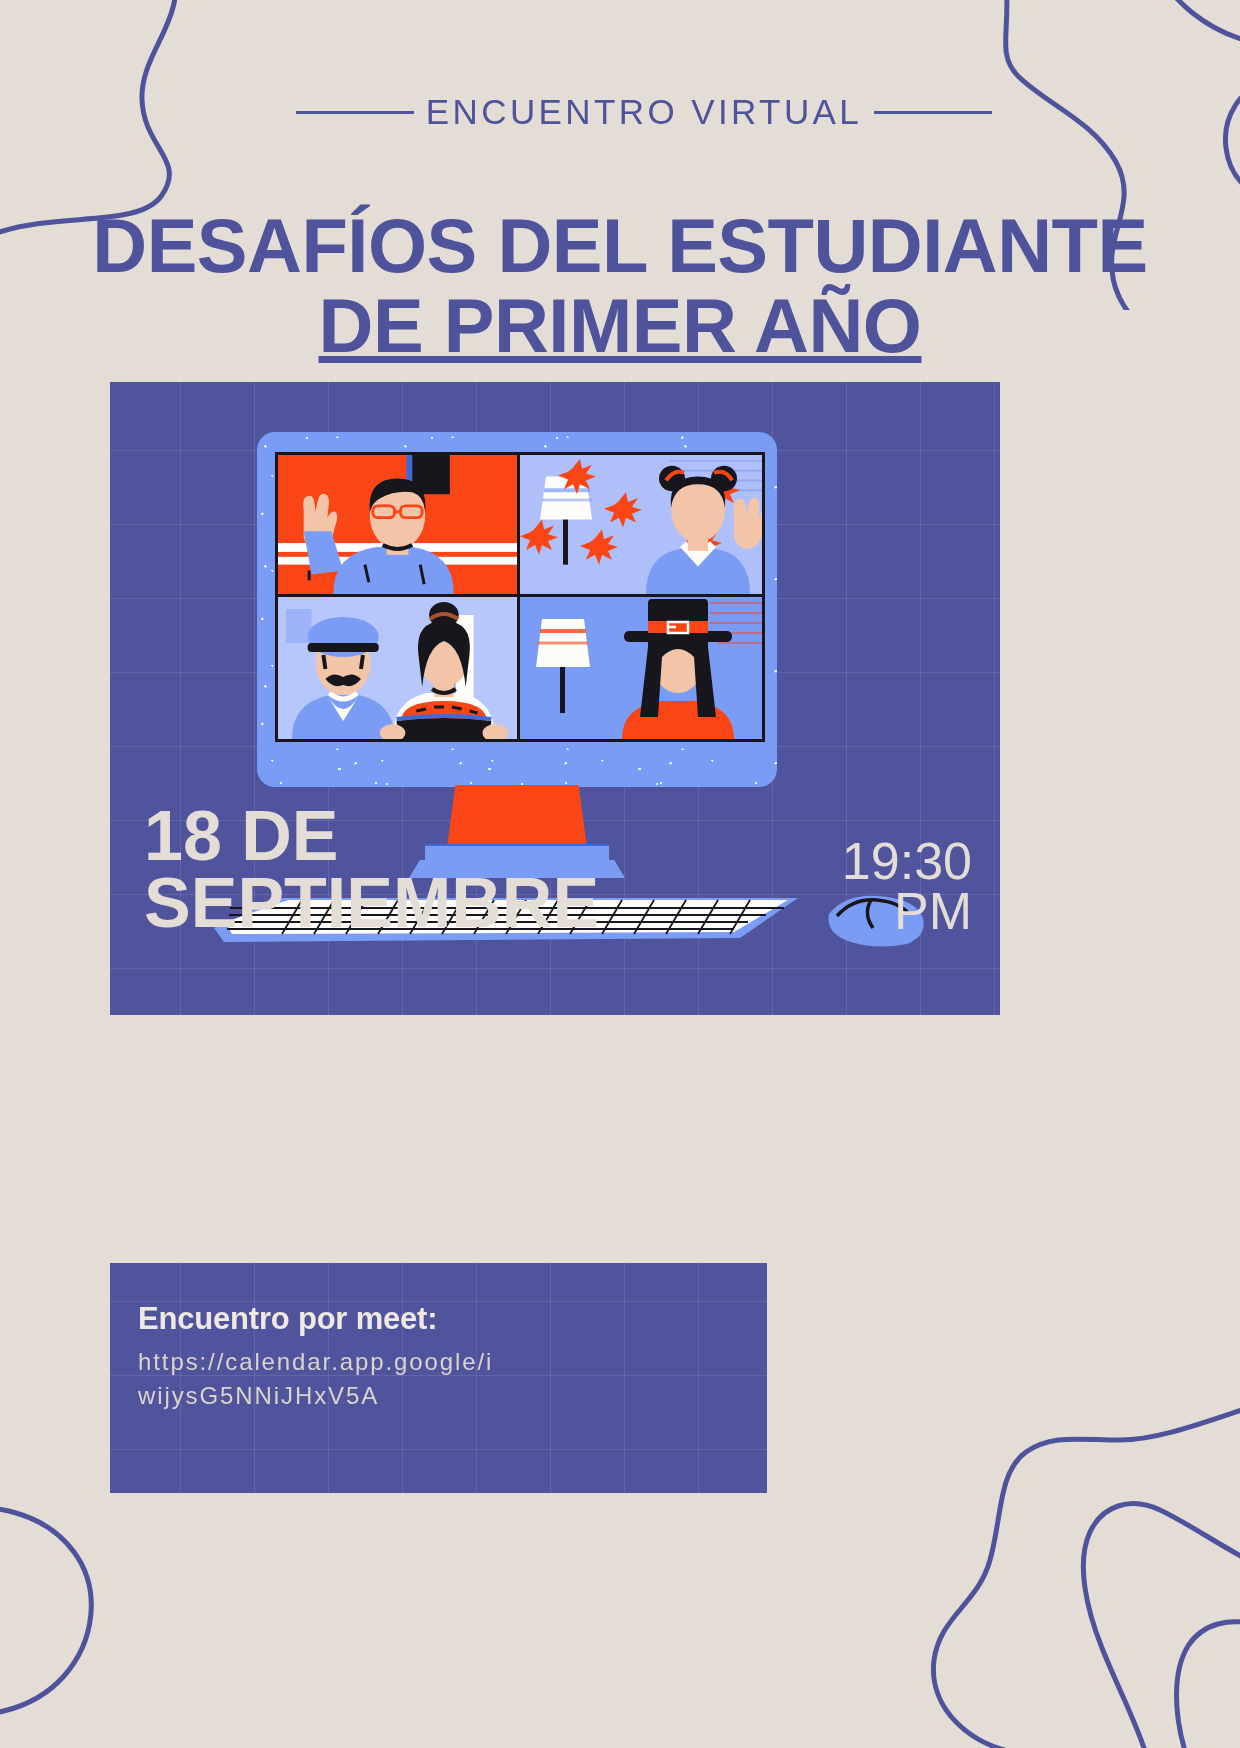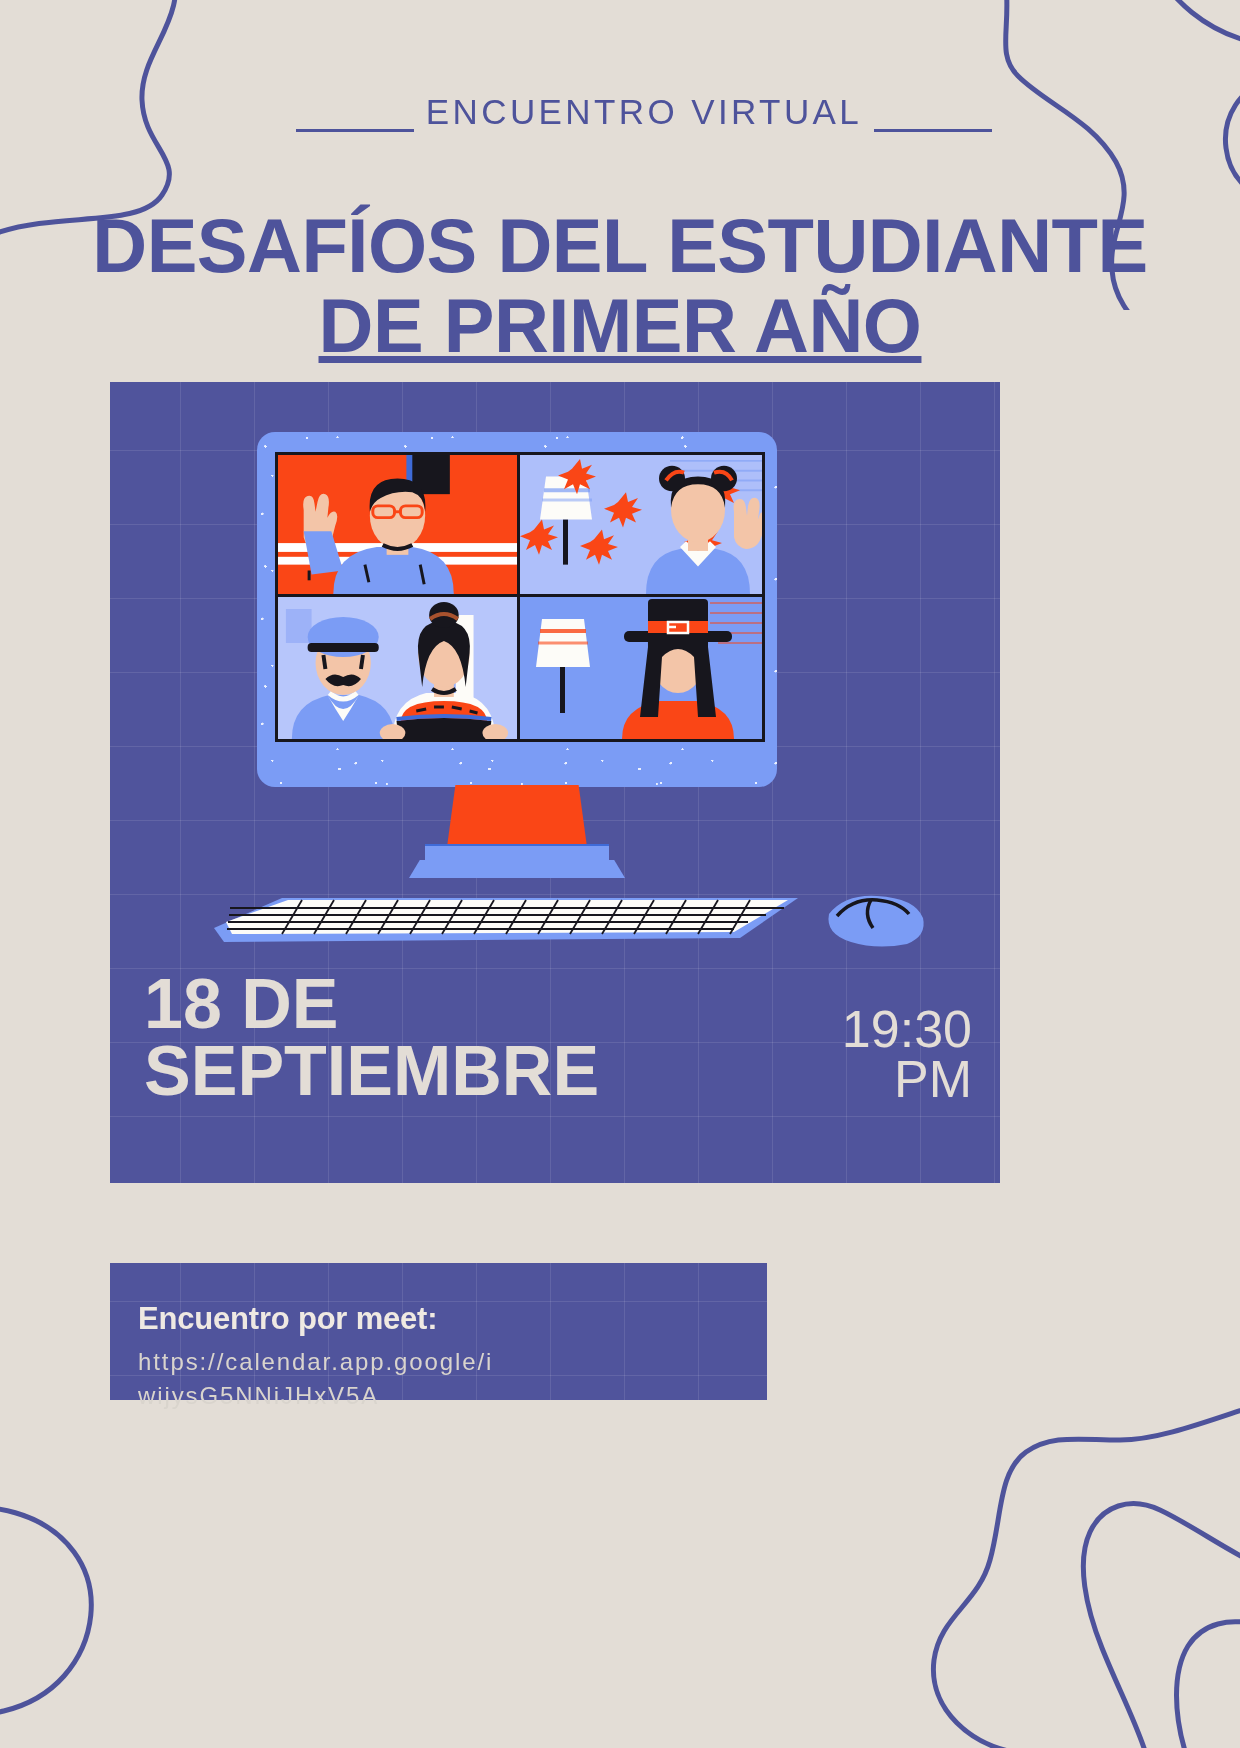--- a/index.html
+++ b/index.html
@@ -15,40 +15,40 @@
   
   .squiggle{position:absolute;pointer-events:none;}
   #sq-tl{left:-10px;top:-20px;}
   #sq-tr{right:-30px;top:-20px;}
   #sq-br{right:-20px;bottom:-20px;}
   #sq-bl{left:-40px;bottom:-30px;}
 
   
   .kicker-row{
     position:absolute;left:0;right:0;top:92px;
-    display:flex;align-items:flex-end;justify-content:center;gap:12px;margin-left:48px;
+    display:flex;align-items:center;justify-content:center;gap:12px;margin-left:48px;
   }
   .kicker-rule{width:118px;height:3px;background:#4e539b;}
   .kicker{
     font-size:35px;letter-spacing:3.4px;color:#4e539b;
     font-weight:400;white-space:nowrap;
     font-family:"Liberation Sans", sans-serif;
   }
   .headline{
     position:absolute;left:30px;right:30px;top:170px;
     text-align:center;color:#4e539b;
     font-size:76px;line-height:1.05;font-weight:bold;
     letter-spacing:-0.5px;
     margin-top:36px;
   }
   .headline .l2{display:block;text-decoration:underline;}
 
   
   .panel{
-    position:absolute;left:110px;top:382px;width:890px;height:801px;
+    position:absolute;left:110px;top:382px;width:890px;height:633px;
     background:#50549c;
     background-image:
       linear-gradient(to right, rgba(255,255,255,.10) 1.5px, transparent 1.5px),
       linear-gradient(to bottom, rgba(255,255,255,.10) 1.5px, transparent 1.5px);
     background-size:74px 74px;
     background-position:-4px -6px;
     overflow:hidden;
   }
 
   
@@ -103,21 +103,21 @@
     color:#e3ddd6;font-weight:bold;font-size:70px;line-height:0.96;
     letter-spacing:0px;
   }
   .time-block{
     position:absolute;right:28px;bottom:78px;text-align:right;
     color:#e3ddd6;font-weight:normal;font-size:52px;line-height:0.96;
   }
 
   
   .meet-box{
-    position:absolute;left:110px;top:1263px;width:657px;height:137px;
+    position:absolute;left:110px;top:1263px;width:657px;height:230px;
     background:#50549c;
     background-image:
       linear-gradient(to right, rgba(255,255,255,.10) 1.5px, transparent 1.5px),
       linear-gradient(to bottom, rgba(255,255,255,.10) 1.5px, transparent 1.5px);
     background-size:74px 74px;background-position:-4px -36px;
     padding:38px 0 16px 28px;box-sizing:border-box;
   }
   .meet-title{
     color:#efe9e2;font-size:31px;font-weight:bold;letter-spacing:-0.2px;
     margin:0 0 8px 0;

